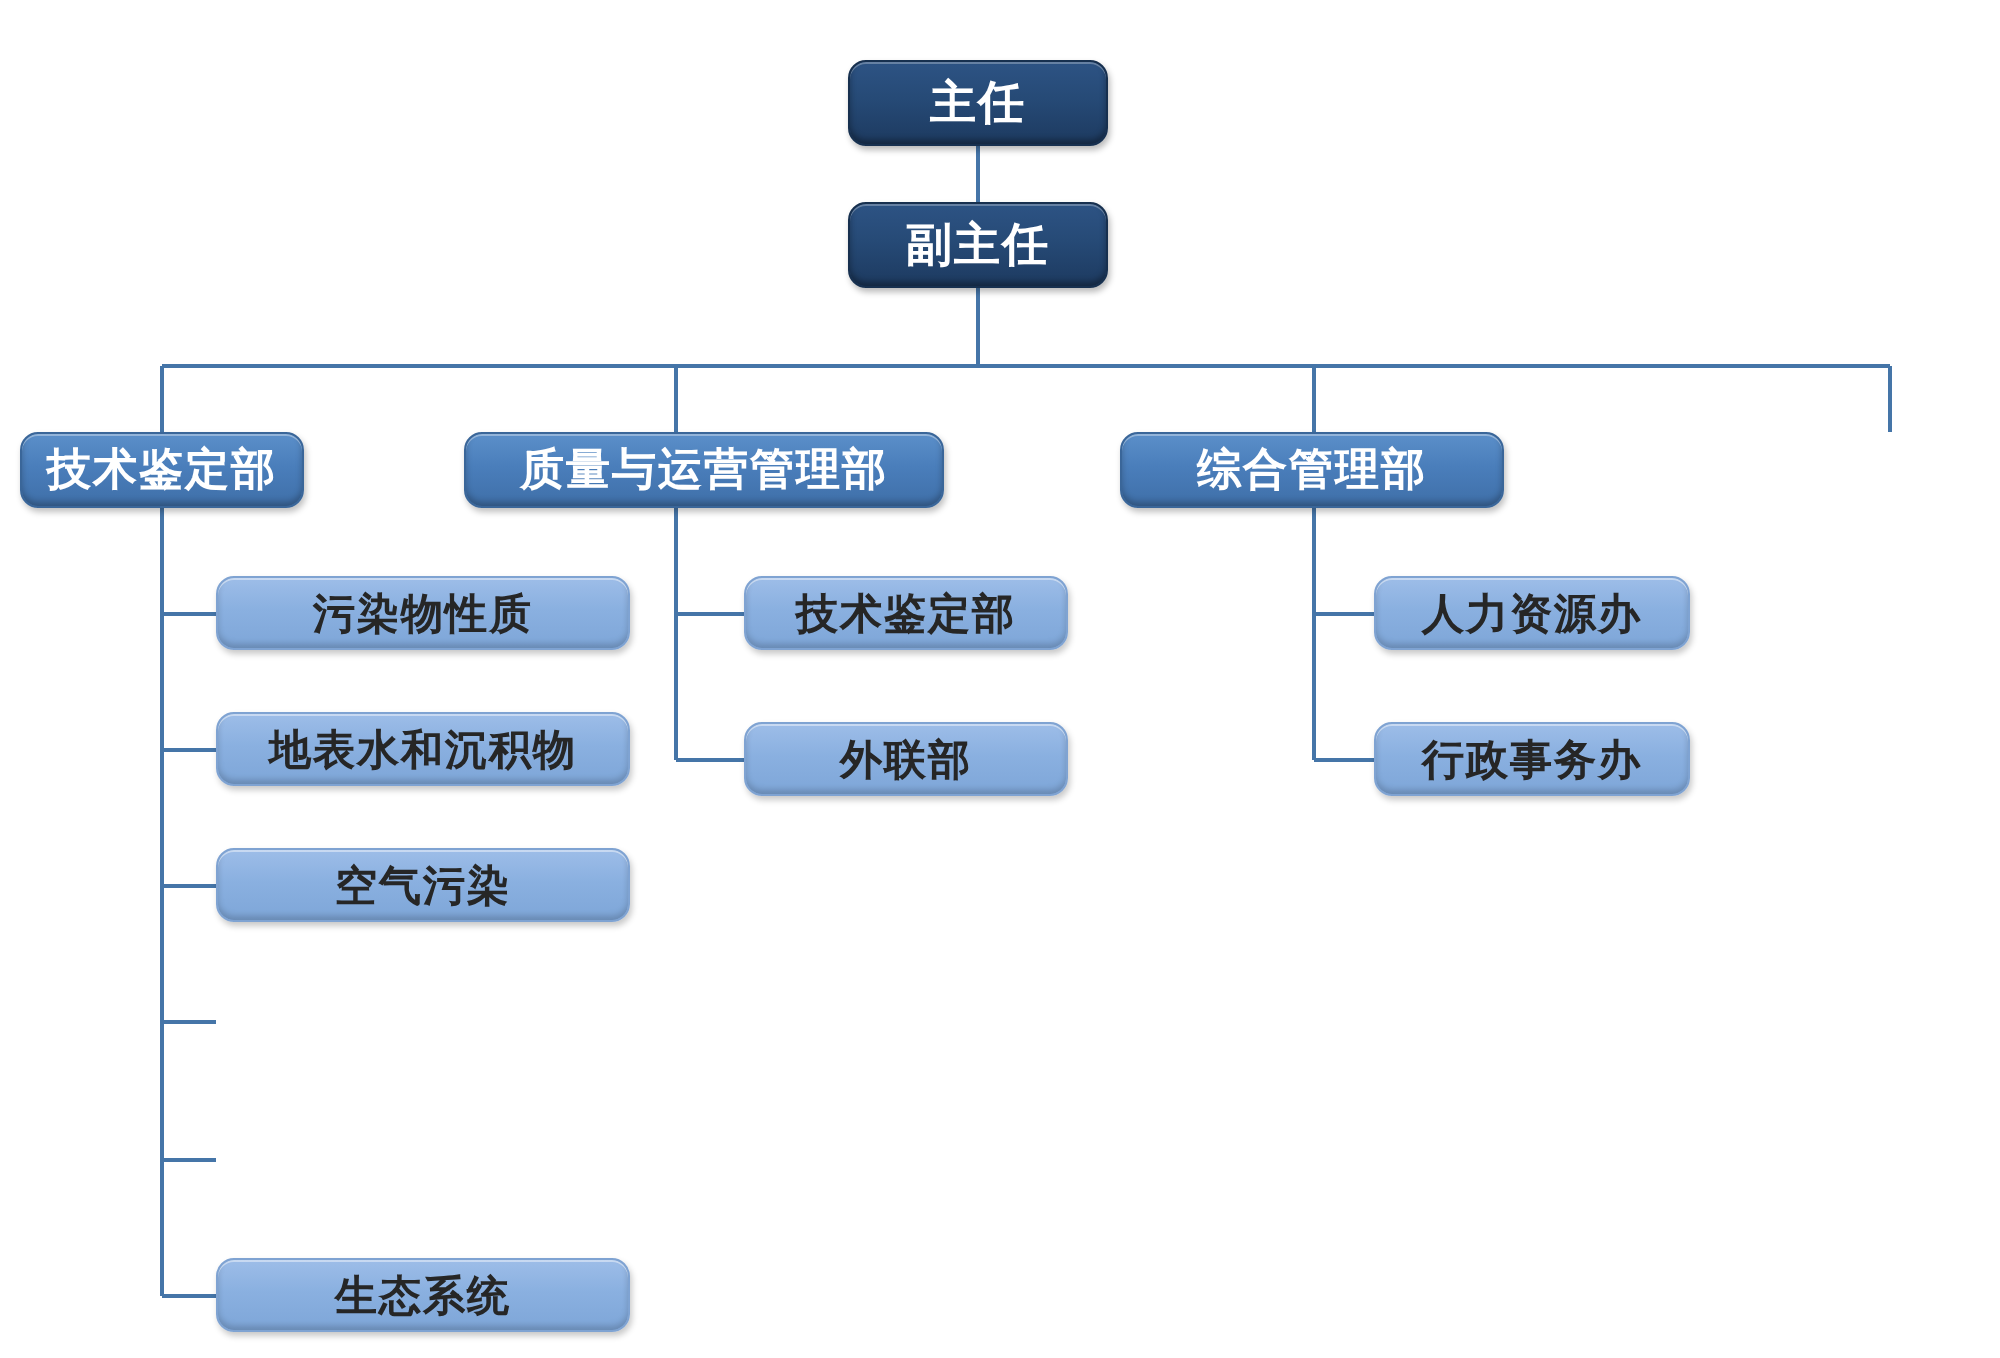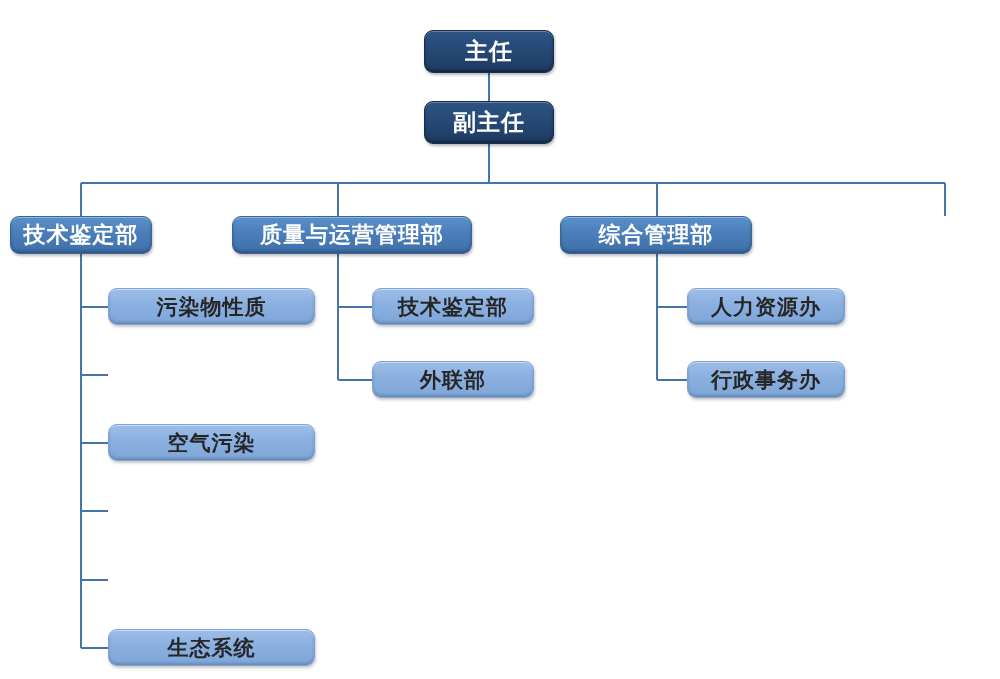--- a/index.html
+++ b/index.html
@@ -116,20 +116,23 @@
 
   <div class="node mid" style="left:560px;top:216px;width:192px;height:38px;">
     <span>综合管理部</span>
   </div>
 
 
   <div class="node light" style="left:108px;top:288px;width:207px;height:37px;">
     <span>污染物性质</span>
   </div>
 
+  <div class="node light" style="left:108px;top:356px;width:207px;height:37px;">
+    <span>地表水和沉积物</span>
+  </div>
 
   <div class="node light" style="left:108px;top:424px;width:207px;height:37px;">
     <span>空气污染</span>
   </div>
 
 
 
   <div class="node light" style="left:108px;top:629px;width:207px;height:37px;">
     <span>生态系统</span>
   </div>

